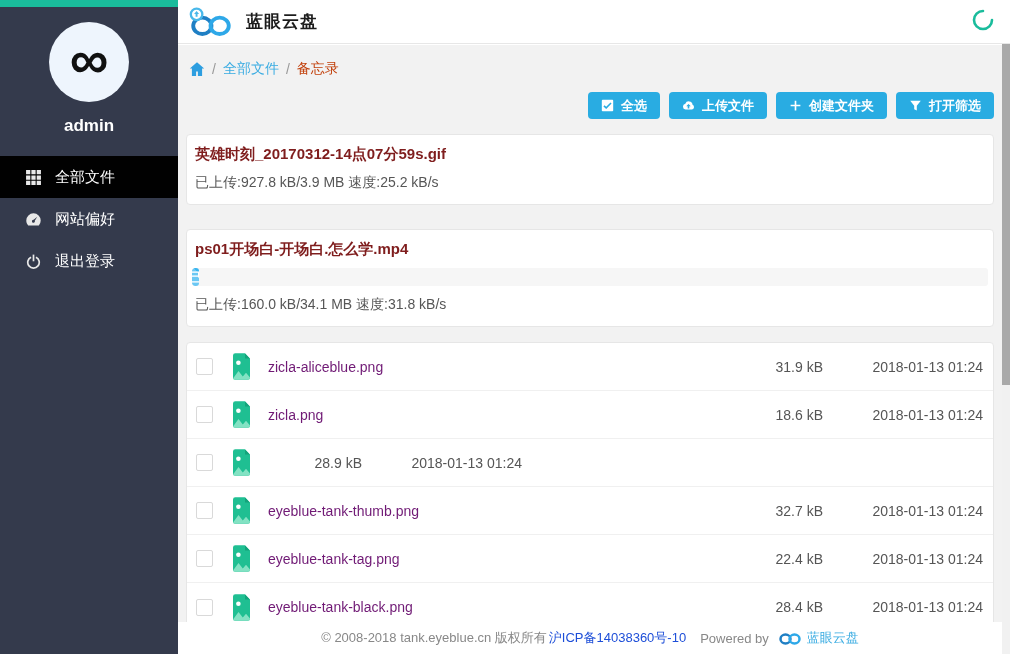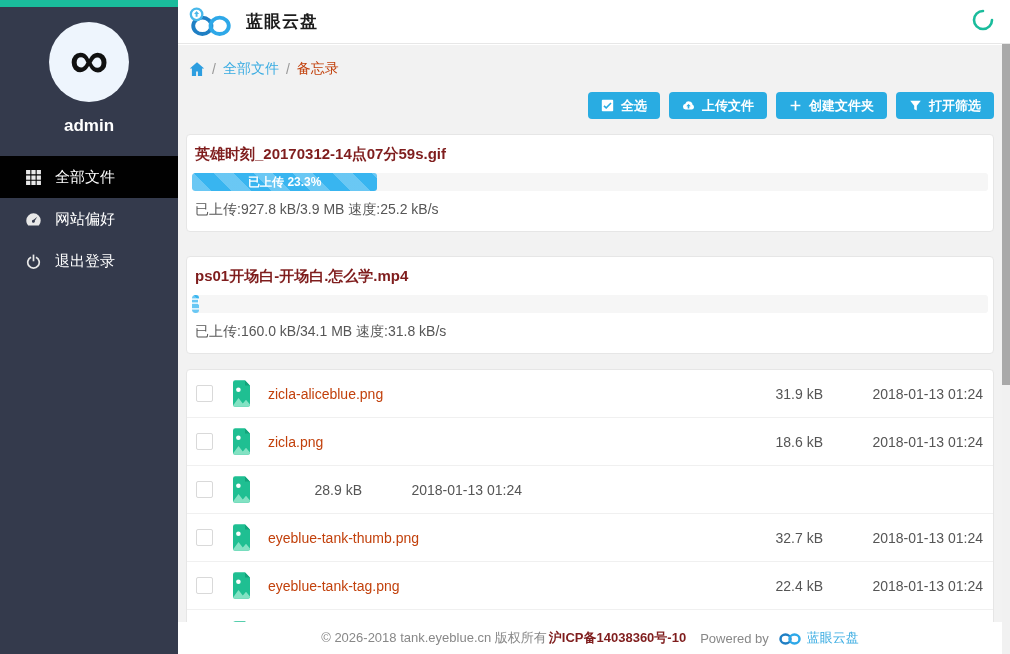--- a/index.html
+++ b/index.html
@@ -55,29 +55,29 @@
     color:#fff; font-size:12px; font-weight:bold; white-space:nowrap; }
   .upload-status { margin-top:10px; font-size:14px; color:#565656; padding-left:3px; }
 
   .file-list { background:#fff; border:1px solid #e6e6e6; border-radius:4px; margin-top:15px; }
   .file-row { height:48px; display:flex; align-items:center; padding:0 10px 0 9px;
     border-bottom:1px solid #f0f0f0; }
   .file-row:last-child { border-bottom:none; }
   .fcheck { width:17px; height:17px; border:1px solid #d9d9d9; border-radius:2px;
     background:#fff; flex:none; cursor:pointer; }
   .ficon { margin-left:18px; flex:none; display:flex; }
-  .fname { margin-left:16px; font-size:14px; color:#c2410c; flex:1; cursor:pointer; }
+  .fname { margin-left:16px; font-size:14px; color:#701a75; flex:1; cursor:pointer; }
   .fsize { width:110px; text-align:right; font-size:14px; color:#555; }
   .fdate { width:160px; text-align:right; font-size:14px; color:#555; }
 
   
   .footer { position:absolute; left:178px; bottom:0; width:824px; height:32px; background:#fff;
     display:flex; align-items:center; justify-content:center; font-size:13px; color:#888; }
   .footer a { text-decoration:none; cursor:pointer; }
-  .f-icp { color:#7f1d1d; margin:0 14px 0 2px;font-weight:bold; }
+  .f-icp { color:#1d4ed8; margin:0 14px 0 2px; }
   .f-brand { color:#3aace2; margin-left:4px; display:inline-flex; align-items:center; }
   .f-logo { margin-left:8px; display:flex; }
 
   
   .sb-track { position:absolute; right:0; top:44px; width:8px; height:610px; background:#f1f1f1; }
   .sb-thumb { position:absolute; top:0; left:0; width:8px; height:341px; background:#a9a9a9; cursor:pointer; }
 </style>
 </head>
 <body>
 
@@ -163,25 +163,20 @@
       <button class="btn">
         <svg viewBox="0 0 16 16">
             <path d="M1.5 2h13L9.6 8.3v5.9l-3.2-1.6V8.3z"></path>
           </svg>
         <span>打开筛选</span>
       </button>
     </div>
 
     <section class="card card-1">
       <div class="card-title">英雄时刻_20170312-14点07分59s.gif</div>
-      <div class="progress">
-        <div class="progress-fill" style="width: 23.3%;">
-          <span>已上传 23.3%</span>
-        </div>
-      </div>
       <div class="upload-status">已上传:927.8 kB/3.9 MB 速度:25.2 kB/s</div>
     </section>
 
     <section class="card card-2">
       <div class="card-title">ps01开场白-开场白.怎么学.mp4</div>
       <div class="progress">
         <div class="progress-fill" style="width: 0.9%;">
           <span>已</span>
         </div>
       </div>
@@ -287,21 +282,21 @@
             </svg>
         </span>
         <span class="fname">eyeblue-tank-black.png</span>
         <span class="fsize">28.4 kB</span>
         <span class="fdate">2018-01-13 01:24</span>
       </div>
     </section>
   </main>
 
   <footer class="footer">
-    <span>© 2026-2018 tank.eyeblue.cn 版权所有</span>
+    <span>© 2008-2018 tank.eyeblue.cn 版权所有</span>
     <a class="f-icp">沪ICP备14038360号-10</a>
     <span>Powered by</span>
     <span class="f-logo">
       <svg width="26" height="16" viewBox="0 0 52 32">
           <ellipse cx="17" cy="18" rx="10" ry="9" fill="none" stroke="#1f7fc4" stroke-width="5"></ellipse>
           <ellipse cx="35" cy="18" rx="10" ry="9" fill="none" stroke="#2ea8e8" stroke-width="5"></ellipse>
         </svg>
     </span>
     <a class="f-brand">蓝眼云盘</a>
   </footer>

